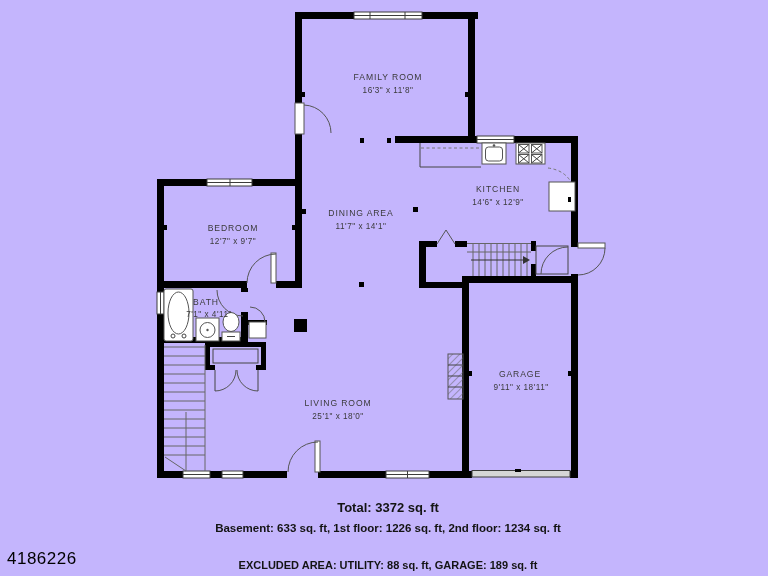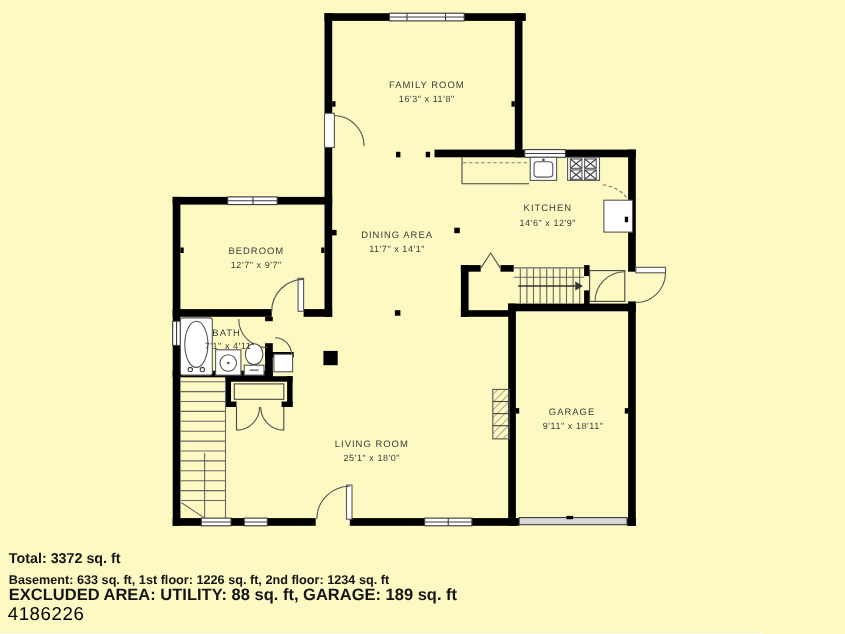--- a/index.html
+++ b/index.html
@@ -1,35 +1,35 @@
 <!DOCTYPE html>
 <html><head>
 <meta charset="utf-8">
 <style>
   html,body{margin:0;padding:0;background:#fff;}
-  #stage{position:relative;width:768px;height:576px;background:#fef9c3;overflow:hidden;
+  #stage{position:relative;width:768px;height:576px;background:#c4b5fd;overflow:hidden;
          font-family:"Liberation Sans",sans-serif;}
   #plan-svg{position:absolute;left:0;top:0;}
   .room-name{font-size:8.6px;letter-spacing:0.9px;fill:#3a3a3a;text-anchor:middle;}
   .room-dims{font-size:8.2px;letter-spacing:0.5px;fill:#3a3a3a;text-anchor:middle;}
   .wall{fill:#000;}
   .thin{stroke:#444;stroke-width:1;fill:none;}
   .door{stroke:#555;stroke-width:1;fill:none;}
   .panel{fill:#fff;stroke:#555;stroke-width:1;}
   .winbox{fill:#fff;stroke:#3c3c3c;stroke-width:1;}
   .winline{stroke:#3c3c3c;stroke-width:1;}
   .fixture{fill:#fff;stroke:#555;stroke-width:1;}
   .dash{stroke:#777;stroke-width:1;fill:none;stroke-dasharray:3,2.5;}
   .tread{stroke:#666;stroke-width:1;}
   .tick{fill:#000;}
-  .summary{position:absolute;left:0;width:768px;text-align:left;color:#141414;
+  .summary{position:absolute;left:0;width:768px;text-align:center;color:#141414;
            font-weight:bold;padding-left:8px;box-sizing:border-box;}
   #summary-total{top:500px;font-size:13px;}
   #summary-floors{top:522px;font-size:11.5px;}
-  #summary-excluded{top:532px;font-size:15px;}
+  #summary-excluded{top:559px;font-size:11px;}
   #listing-id{position:absolute;left:7px;top:549px;font-size:17px;color:#000;
               letter-spacing:0.5px;font-weight:400;}
 </style>
 </head>
 <body>
 
 <div id="stage">
 
 <svg id="plan-svg" width="768" height="576" viewBox="0 0 768 576">
   <defs>

